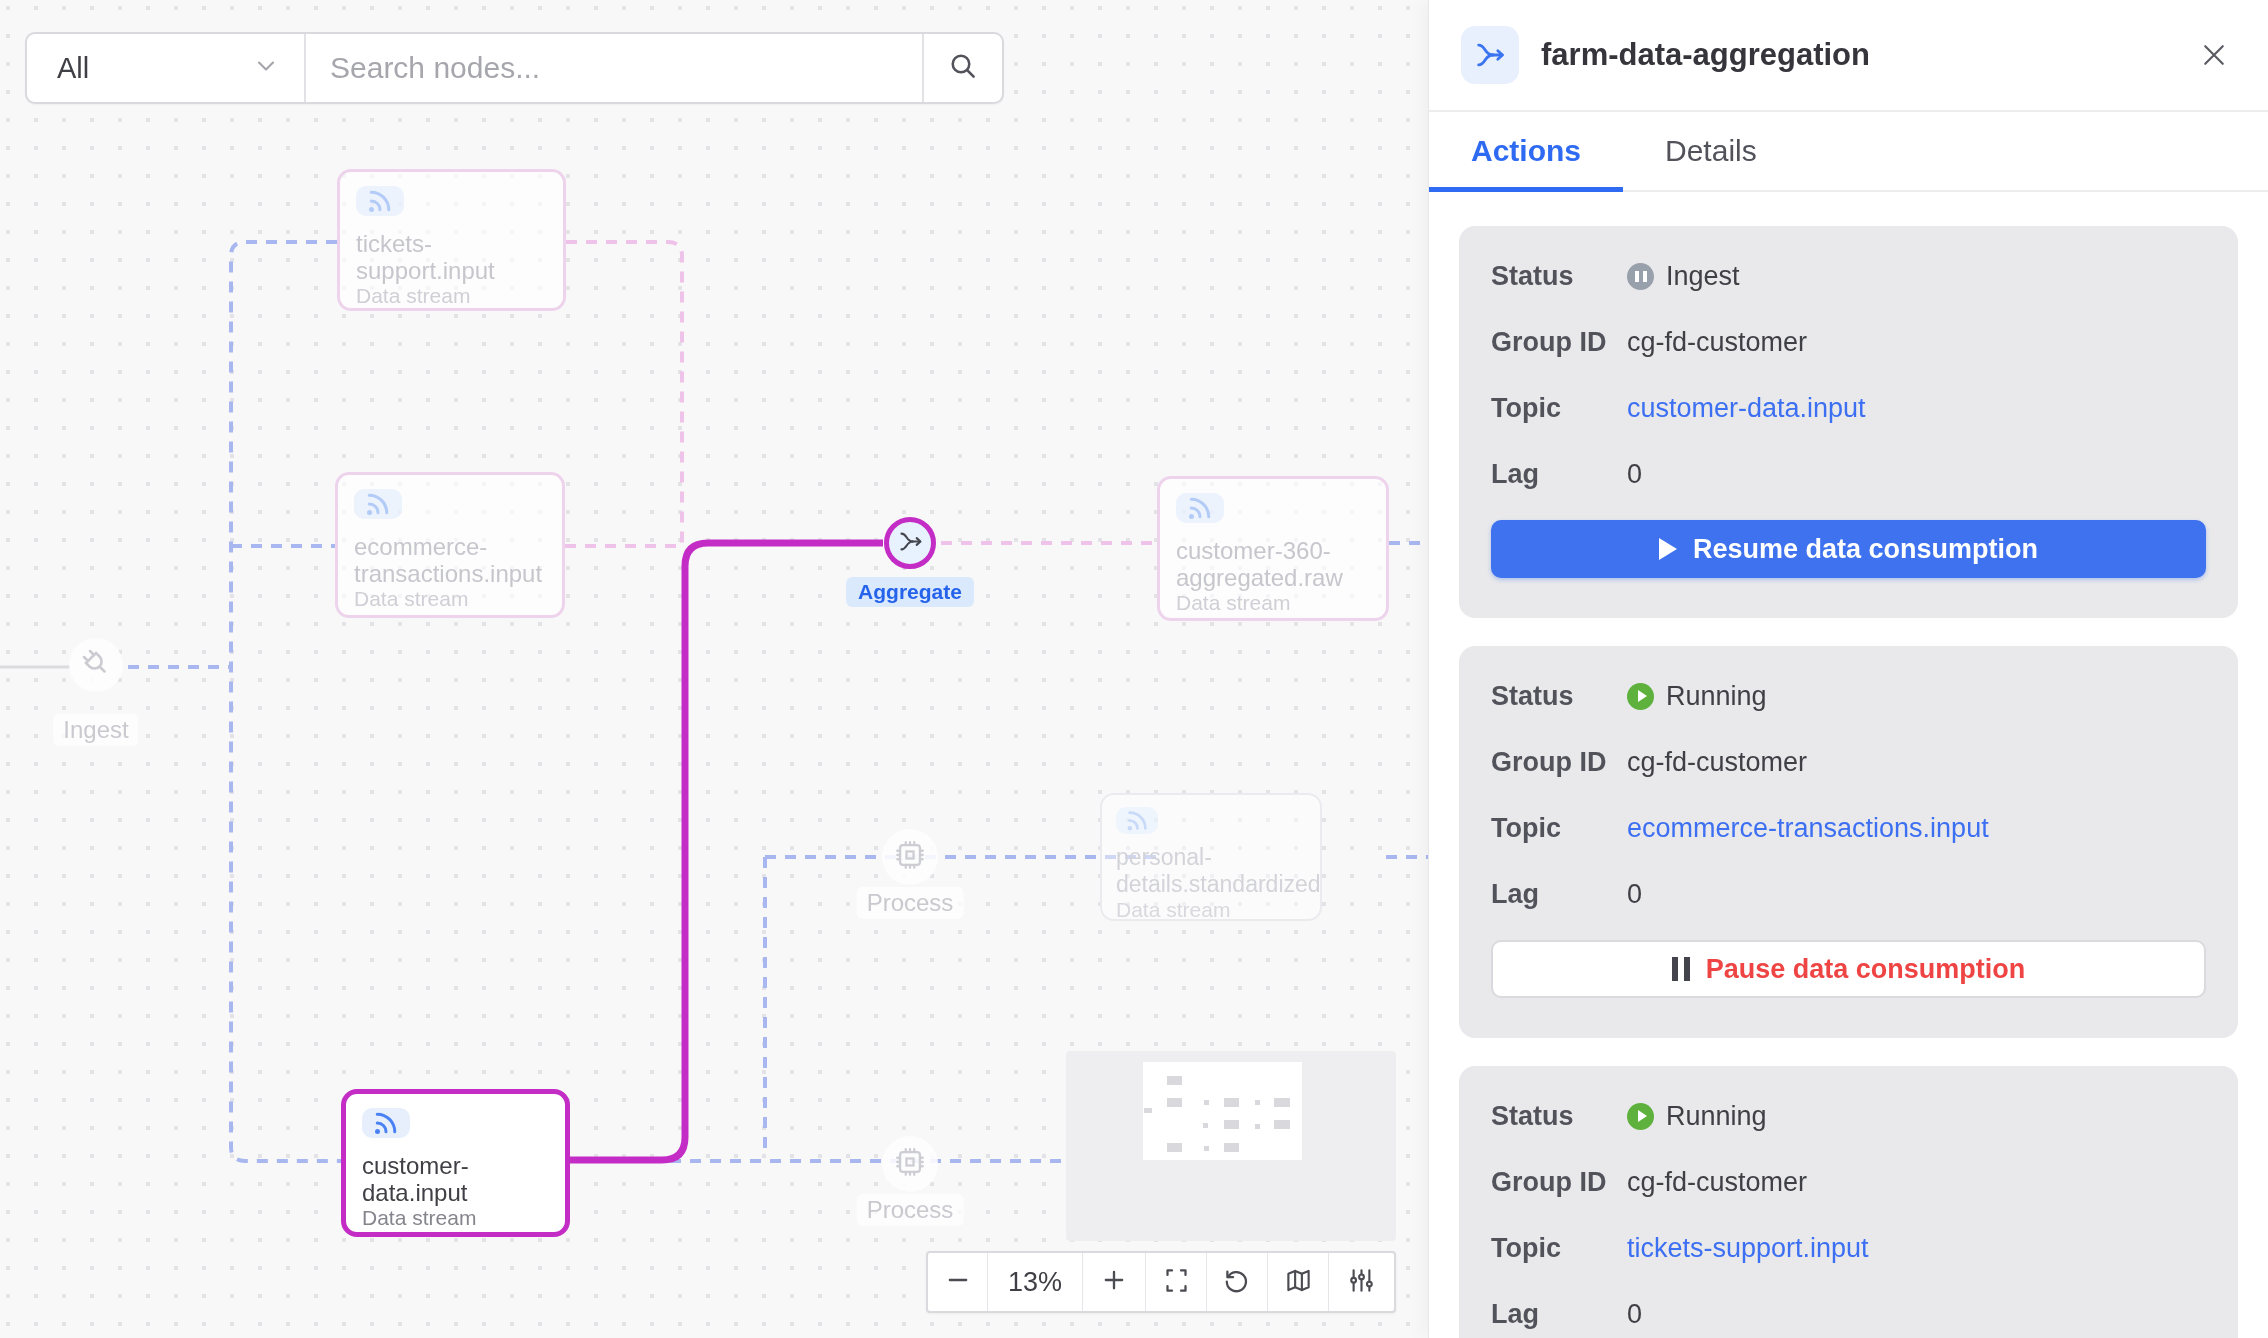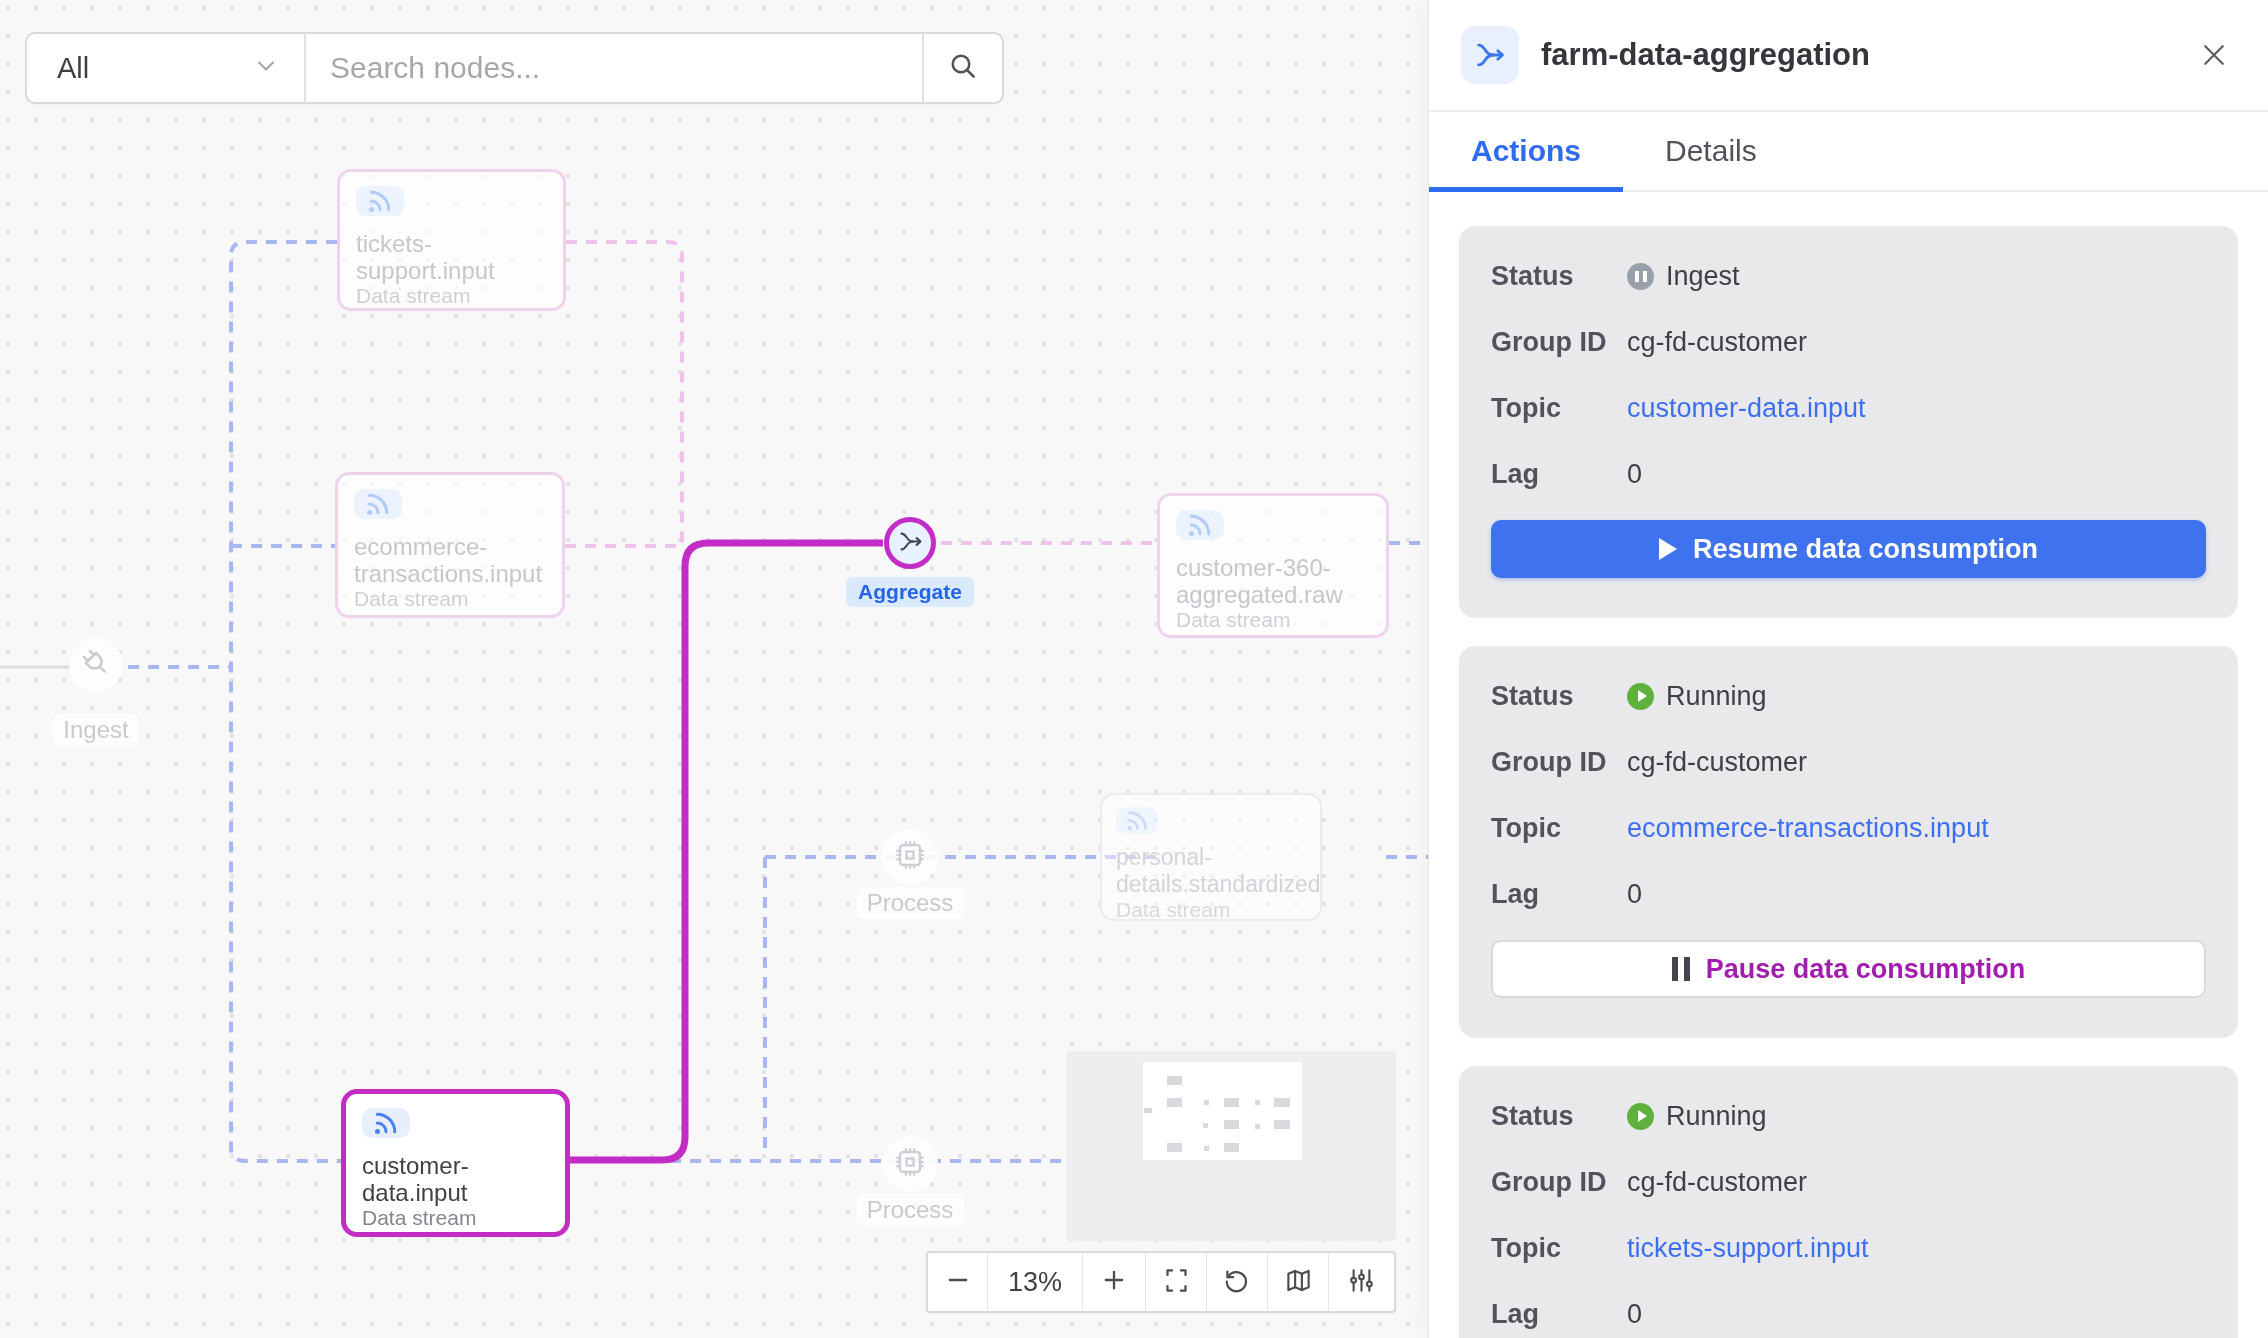--- a/index.html
+++ b/index.html
@@ -96,21 +96,21 @@
   .status-dot { width:27px; height:27px; border-radius:50%; margin-right:12px;
     display:inline-flex; align-items:center; justify-content:center; flex:0 0 auto; }
   .status-dot.paused { background:#98a0ab; }
   .status-dot.paused i { display:block; width:4px; height:11px; background:#fff; margin:0 2px; }
   .status-dot.running { background:#5fb13d; }
   .status-dot.running i { display:block; width:0; height:0; border-left:9px solid #fff;
     border-top:6px solid transparent; border-bottom:6px solid transparent; margin-left:3px; }
   .btn { width:100%; height:58px; margin-top:26px; border-radius:10px; font-size:27px; font-weight:bold;
     font-family:inherit; display:flex; align-items:center; justify-content:center; gap:16px; cursor:pointer; }
   .btn.primary { background:#3e72ee; border:none; color:#ffffff; box-shadow:0 2px 4px rgba(62,114,238,.35); }
-  .btn.secondary { background:#ffffff; border:2px solid #d9d9de; color:#a21caf; }
+  .btn.secondary { background:#ffffff; border:2px solid #d9d9de; color:#ef4444; }
   .play-ico { width:0; height:0; border-left:18px solid #ffffff; border-top:11px solid transparent;
     border-bottom:11px solid transparent; }
   .pause-ico { display:flex; gap:6px; }
   .pause-ico i { display:block; width:6px; height:24px; background:#44444c; }
 </style>
 </head>
 <body>
 
 <div class="app">
 
@@ -182,21 +182,21 @@
         <svg width="30" height="30" viewBox="0 0 24 24" fill="none" stroke="#4a82f4" stroke-width="2.4" stroke-linecap="round">
           <path d="M5 12 a7 7 0 0 1 7 7"></path>
             <path d="M5 5 a14 14 0 0 1 14 14"></path>
             <circle cx="5.2" cy="18.8" r="2" fill="#4a82f4" stroke="none"></circle>
         </svg>
       </span>
       <div class="ntitle">customer-data.input</div>
       <div class="ntype">Data stream</div>
     </div>
 
-    <div class="node pinkdim" style="left:1157px;top:493px;width:232px;height:145px;">
+    <div class="node pinkdim" style="left:1157px;top:476px;width:232px;height:145px;">
       <span class="nicon">
         <svg width="30" height="30" viewBox="0 0 24 24" fill="none" stroke="rgba(110,155,240,.45)" stroke-width="2.4" stroke-linecap="round">
           <path d="M5 12 a7 7 0 0 1 7 7"></path>
             <path d="M5 5 a14 14 0 0 1 14 14"></path>
             <circle cx="5.2" cy="18.8" r="2" fill="rgba(110,155,240,.45)" stroke="none"></circle>
         </svg>
       </span>
       <div class="ntitle">customer-360-aggregated.raw</div>
       <div class="ntype">Data stream</div>
     </div>

